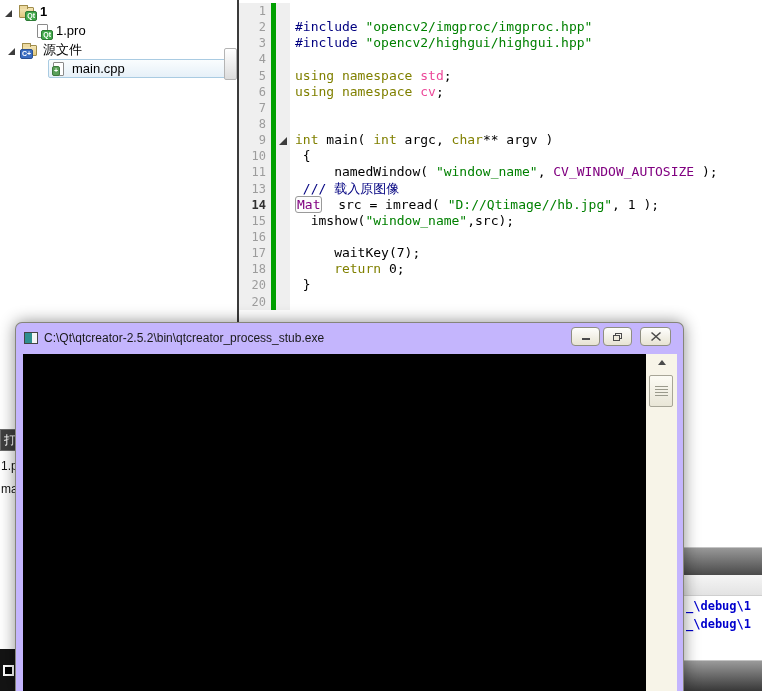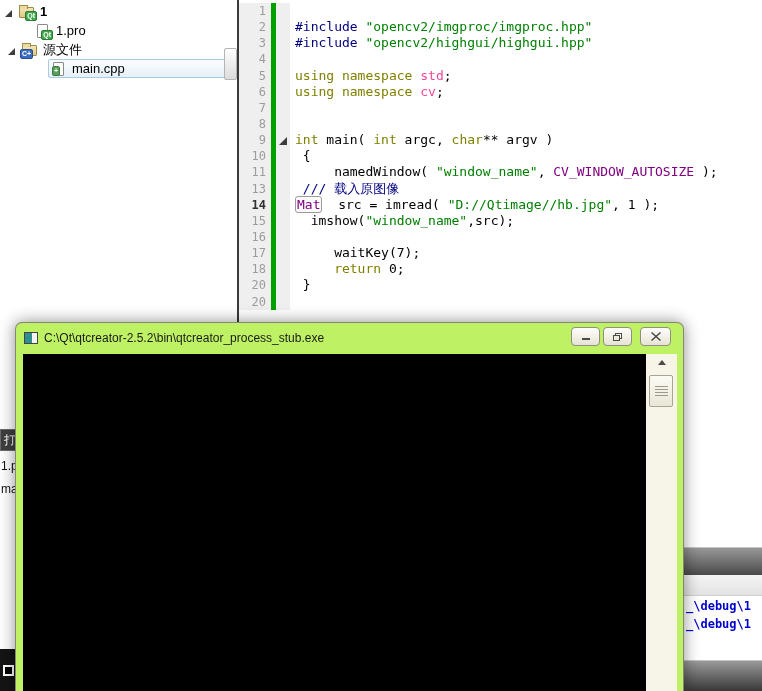--- a/index.html
+++ b/index.html
@@ -65,21 +65,21 @@
   #out-strip { position:absolute; left:684px; right:0; top:575px; height:21px;
       background:linear-gradient(#f5f5f5,#e3e3e3); border-bottom:1px solid #cfcfcf; z-index:2; }
   #out-text { position:absolute; left:686px; right:0; top:597px; z-index:2;
       font-family:"DejaVu Sans Mono","Liberation Mono",monospace; font-size:12px; font-weight:bold; color:#0000cd; }
   #out-text .oline { height:18px; line-height:18px; white-space:nowrap; }
   #out-bar2 { position:absolute; left:684px; right:0; top:660px; height:31px;
       background:linear-gradient(#9a9a9a,#383838); border-top:1px solid #c4c4c4; z-index:2; }
 
   
   #console-window { position:absolute; left:15px; top:322px; width:669px; height:369px; z-index:5;
-      background:#bef264; border:1px solid #85857a; border-bottom:none; border-radius:7px 7px 0 0;
+      background:#c4b5fd; border:1px solid #85857a; border-bottom:none; border-radius:7px 7px 0 0;
       box-shadow:0 0 16px rgba(0,0,0,0.45); }
   #cw-titlebar { position:relative; height:30px; display:flex; align-items:center; padding-left:8px; }
   #cw-icon { width:14px; height:12px; border:1px solid #444; background:linear-gradient(90deg,#2f8f8f 0 55%, #f4f4f4 55%); flex:0 0 14px; }
   #cw-title { font-size:12px; color:#1a1a1a; margin-left:6px; white-space:nowrap; overflow:hidden; }
   #cw-controls { position:absolute; top:4px; right:12px; display:flex; align-items:center; }
   .cw-btn { width:29px; height:19px; background:linear-gradient(#fefefc,#e7e3d3); border:1px solid #8f8f82; border-radius:4px;
       display:flex; align-items:center; justify-content:center; margin-left:3px; }
   .cw-btn.close { width:31px; margin-left:8px; }
   .cw-btn svg { display:block; }
   #cw-client { position:absolute; left:7px; top:31px; width:623px; bottom:0; background:#000; }

